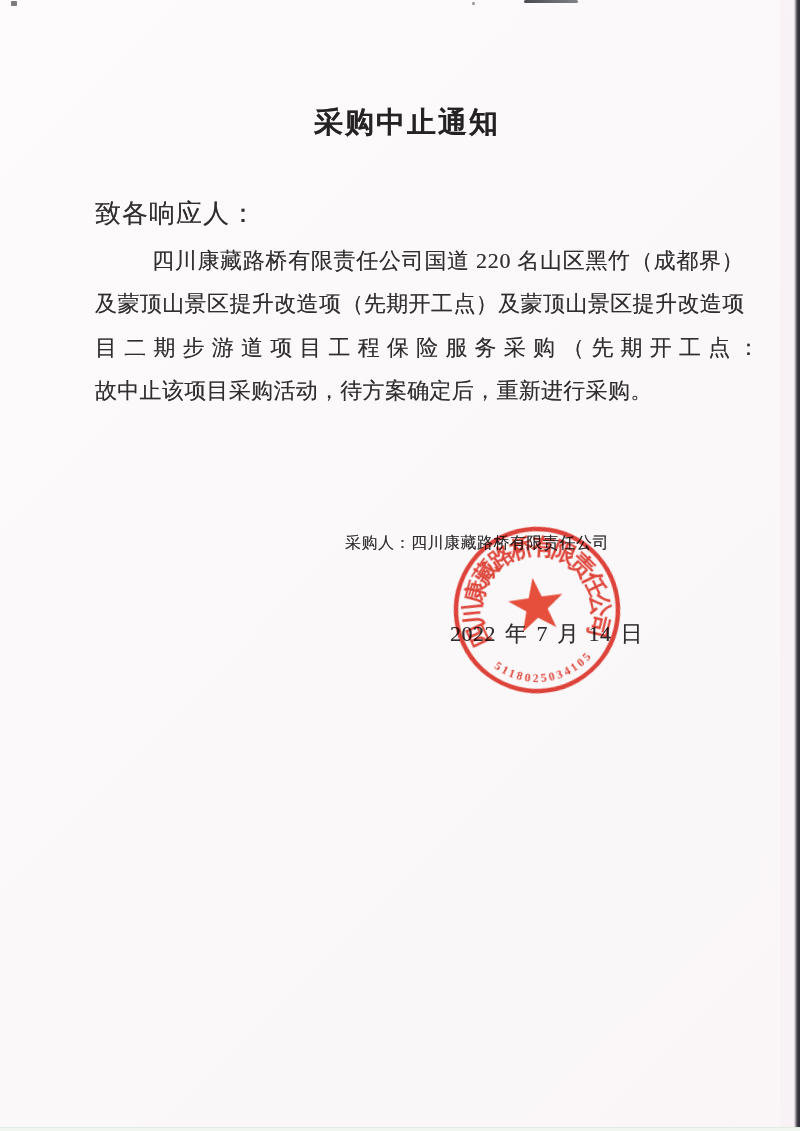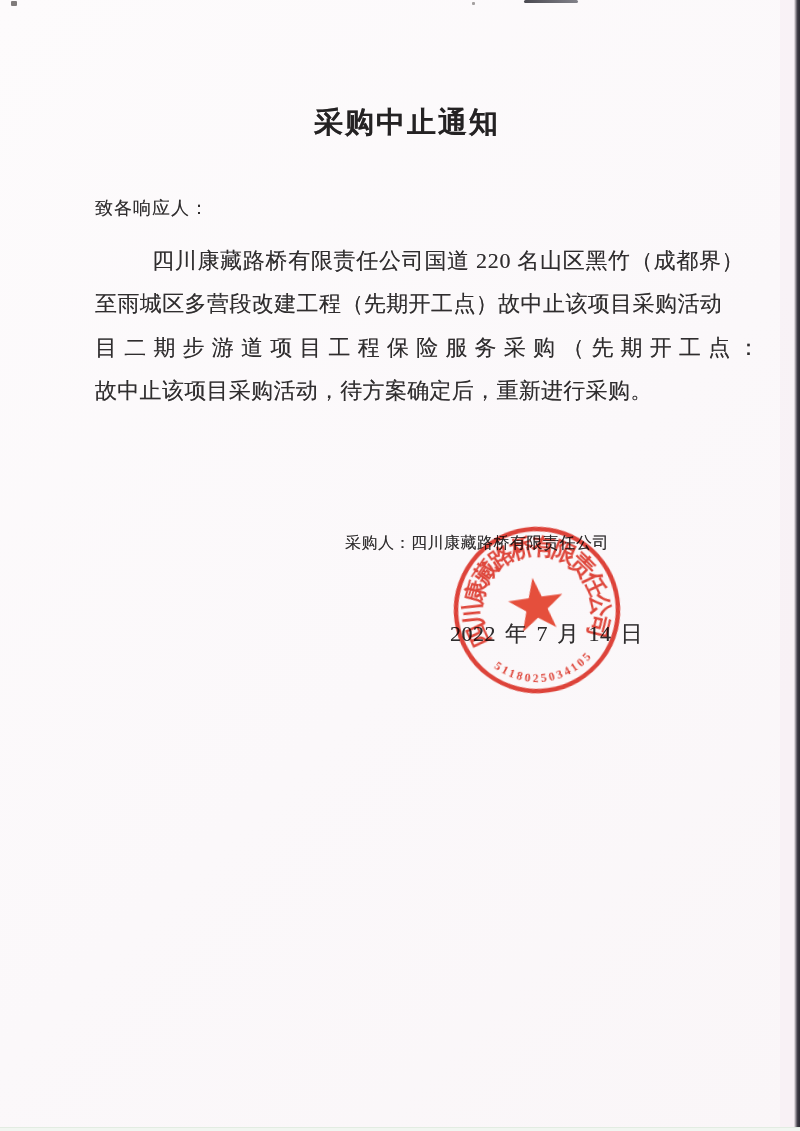--- a/index.html
+++ b/index.html
@@ -25,21 +25,21 @@
   .edge-bottom{position:absolute;left:0;bottom:0;width:100%;height:3px;background:#f1f6f1;border-top:1px solid #e2ece2;}
 
   .doc-title{
     position:absolute;left:0;top:103px;width:800px;
     text-align:center;padding-left:14px;box-sizing:border-box;
     font-size:29px;font-weight:bold;letter-spacing:2px;color:#242223;
     text-shadow:0 0 .6px rgba(40,38,39,.55);
   }
   .salutation{
     position:absolute;left:95px;top:196px;
-    font-size:18px;letter-spacing:1px;
+    font-size:26px;letter-spacing:1px;
     text-shadow:0 0 .5px rgba(47,45,46,.5);
   }
   .body-block{
     position:absolute;left:95px;top:239px;width:652px;
     font-size:22px;
     text-shadow:0 0 .5px rgba(47,45,46,.5);
   }
   .body-line{line-height:43.4px;height:43.4px;white-space:nowrap;}
   .body-line:nth-child(1){text-indent:57px;letter-spacing:.7px;}
   .body-line:nth-child(2){letter-spacing:.4px;}
@@ -78,21 +78,21 @@
   <div class="edge-right-halo"></div>
   <div class="edge-right"></div>
   <div class="edge-bottom"></div>
 
   <div class="doc-title">采购中止通知</div>
 
   <div class="salutation">致各响应人：</div>
 
   <div class="body-block">
     <div class="body-line">四川康藏路桥有限责任公司国道 220 名山区黑竹（成都界）</div>
-    <div class="body-line">至雨城区多营段改建工程（先期开工点）故中止该项目采购活动</div>
+    <div class="body-line">及蒙顶山景区提升改造项（先期开工点）及蒙顶山景区提升改造项</div>
     <div class="body-line">目二期步游道项目工程保险服务采购（先期开工点：</div>
     <div class="body-line">故中止该项目采购活动，待方案确定后，重新进行采购。</div>
   </div>
 
   <div class="purchaser-line">采购人：四川康藏路桥有限责任公司</div>
 
   <div class="date-line">2022 年 7 月 14 日</div>
 
   <svg class="stamp" viewBox="0 0 200 200" xmlns="http://www.w3.org/2000/svg">
     <defs>

